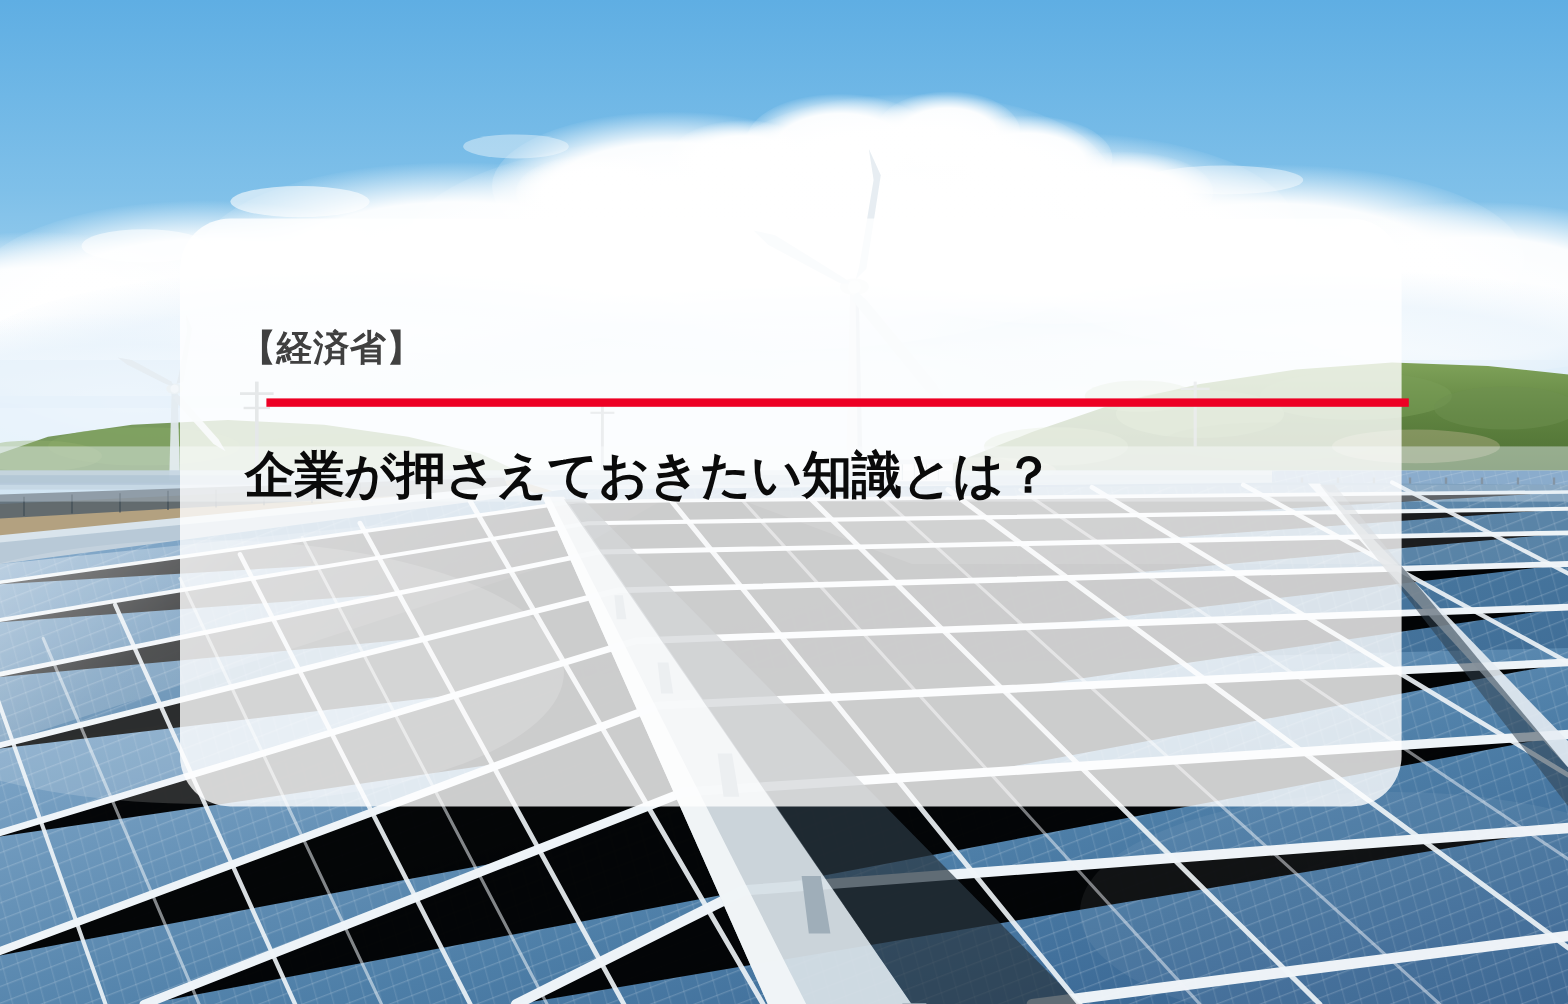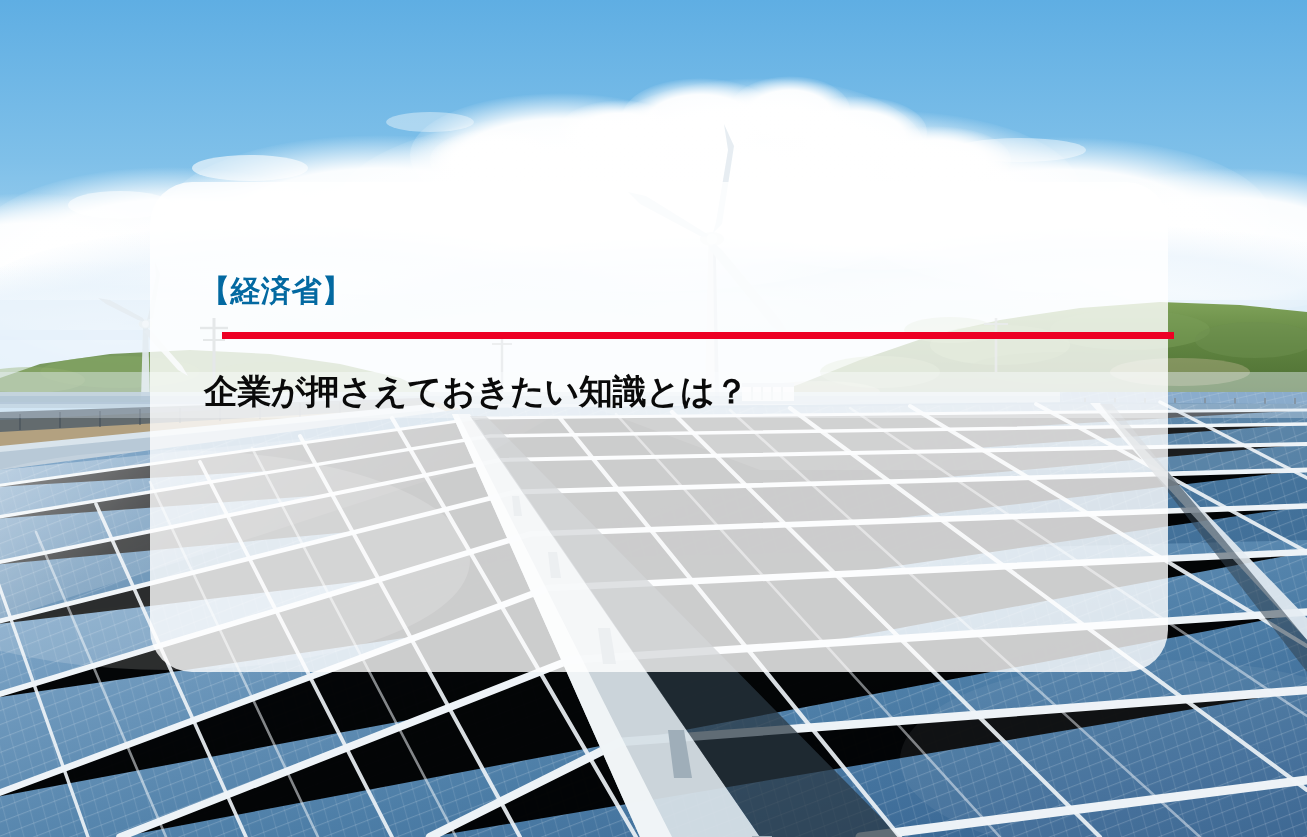--- a/index.html
+++ b/index.html
@@ -37,21 +37,21 @@
   #card-inner {
     position: absolute;
     left: 0; top: 0; right: 0; bottom: 0;
     padding: 94px 0 0 48px;
     box-sizing: border-box;
   }
 
   .kicker {
     font-size: 30px;
     font-weight: 700;
-    color: #0369a1;
+    color: #404040;
     letter-spacing: 0.5px;
     line-height: 1;
     margin: 0 0 14px 2px;
     white-space: nowrap;
   }
 
   .headline {
     font-size: 54px;
     font-weight: 700;
     color: #000000;
@@ -63,21 +63,21 @@
 
   .rule {
     width: 952px;
     height: 7px;
     background: #ED0024;
     margin: 26px 0 0 24px;
     border: 0;
   }
 
   .subhead {
-    font-size: 34px;
+    font-size: 42px;
     font-weight: 700;
     color: #0a0a0a;
     letter-spacing: -0.5px;
     line-height: 1.1;
     margin: 34px 0 0 6px;
     white-space: nowrap;
   }
 </style>
 </head>
 <body>

